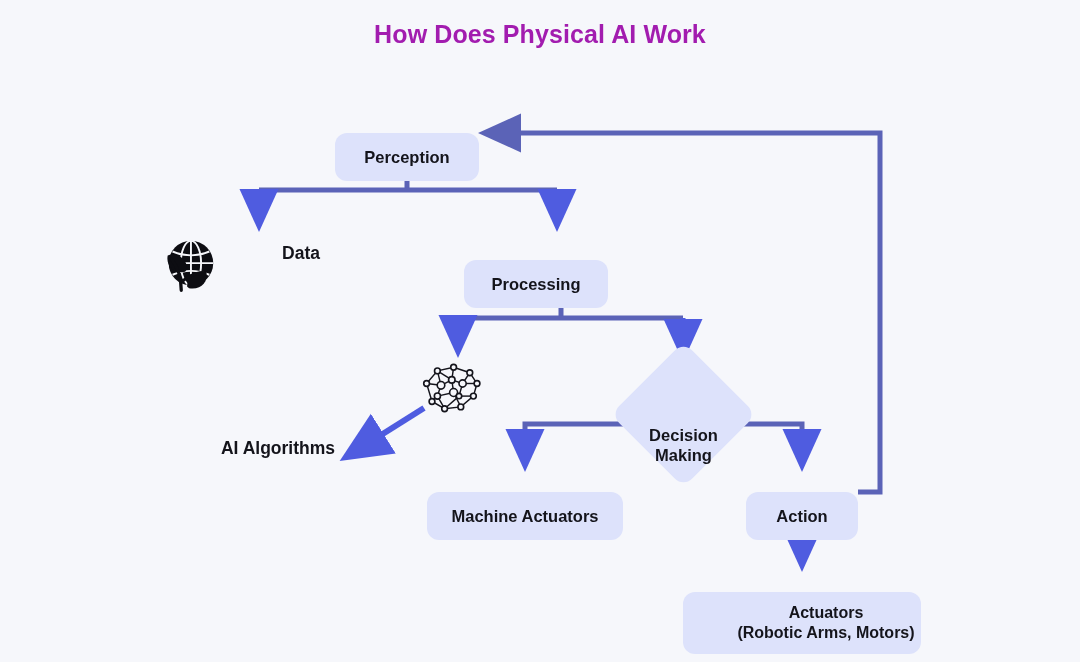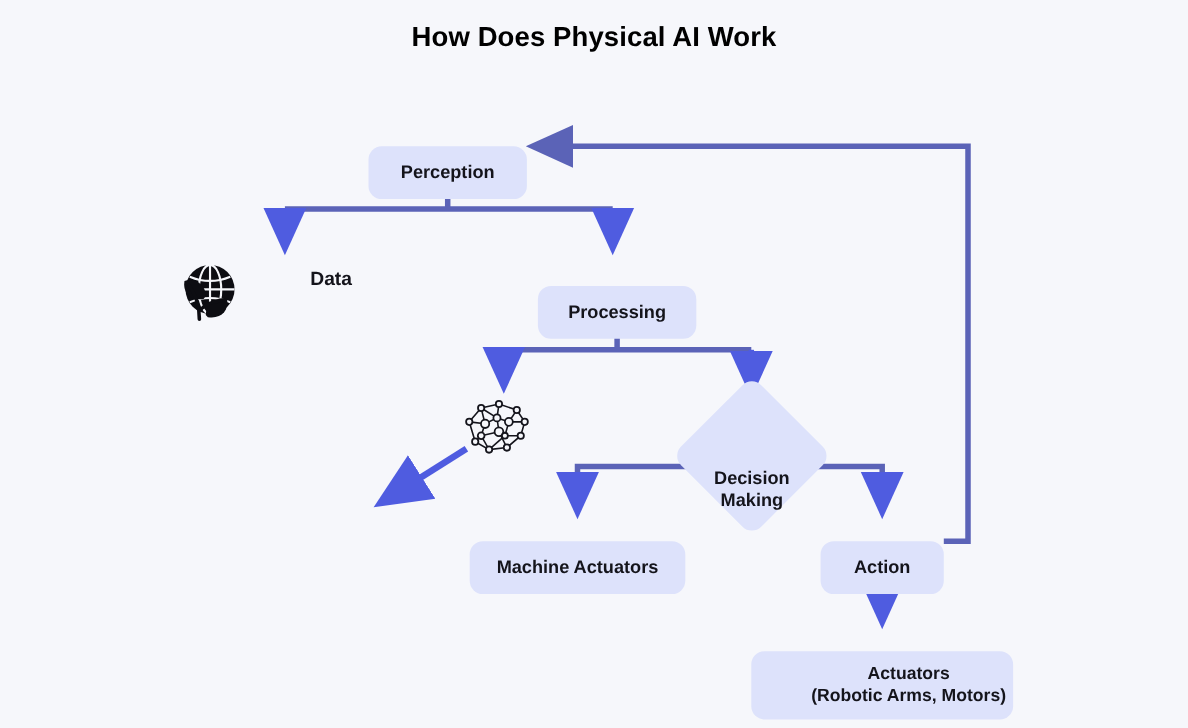--- a/index.html
+++ b/index.html
@@ -20,21 +20,21 @@
     height: 662px;
   }
   .diagram-title {
     position: absolute;
     left: 0;
     top: 20px;
     width: 1080px;
     text-align: center;
     font-size: 25px;
     font-weight: bold;
-    color: #000000;
+    color: #a21caf;
     letter-spacing: 0.1px;
   }
   svg.edges {
     position: absolute;
     left: 0;
     top: 0;
     width: 1080px;
     height: 662px;
     pointer-events: none;
   }
@@ -47,21 +47,21 @@
     justify-content: center;
     text-align: center;
     color: #14141b;
     font-weight: bold;
     font-size: 16.5px;
     line-height: 1.22;
     box-sizing: border-box;
     margin-top: 24px;
   }
   .node-perception { left: 335px; top: 109px; width: 144px; height: 48px; }
-  .node-processing { left: 489px; top: 236px; width: 144px; height: 48px; }
+  .node-processing { left: 464px; top: 236px; width: 144px; height: 48px; }
   .node-ml         { left: 427px; top: 468px; width: 196px; height: 48px; }
   .node-action     { left: 746px; top: 468px; width: 112px; height: 48px; }
   .node-actuators  { left: 683px; top: 568px; width: 238px; height: 62px; font-size: 16px; padding-left: 48px; }
 
   .diamond-wrap {
     position: absolute;
     left: 632px;
     top: 363px;
     width: 103px;
     height: 103px;
@@ -268,14 +268,15 @@
     <div>
       <div>Actuators</div>
       <div>(Robotic Arms, Motors)</div>
     </div>
   </div>
 
   <div class="plain-label label-env">
     <div>Data</div>
   </div>
 
+  <div class="plain-label label-algo">AI Algorithms</div>
 
 </div>
 
 </body></html>

